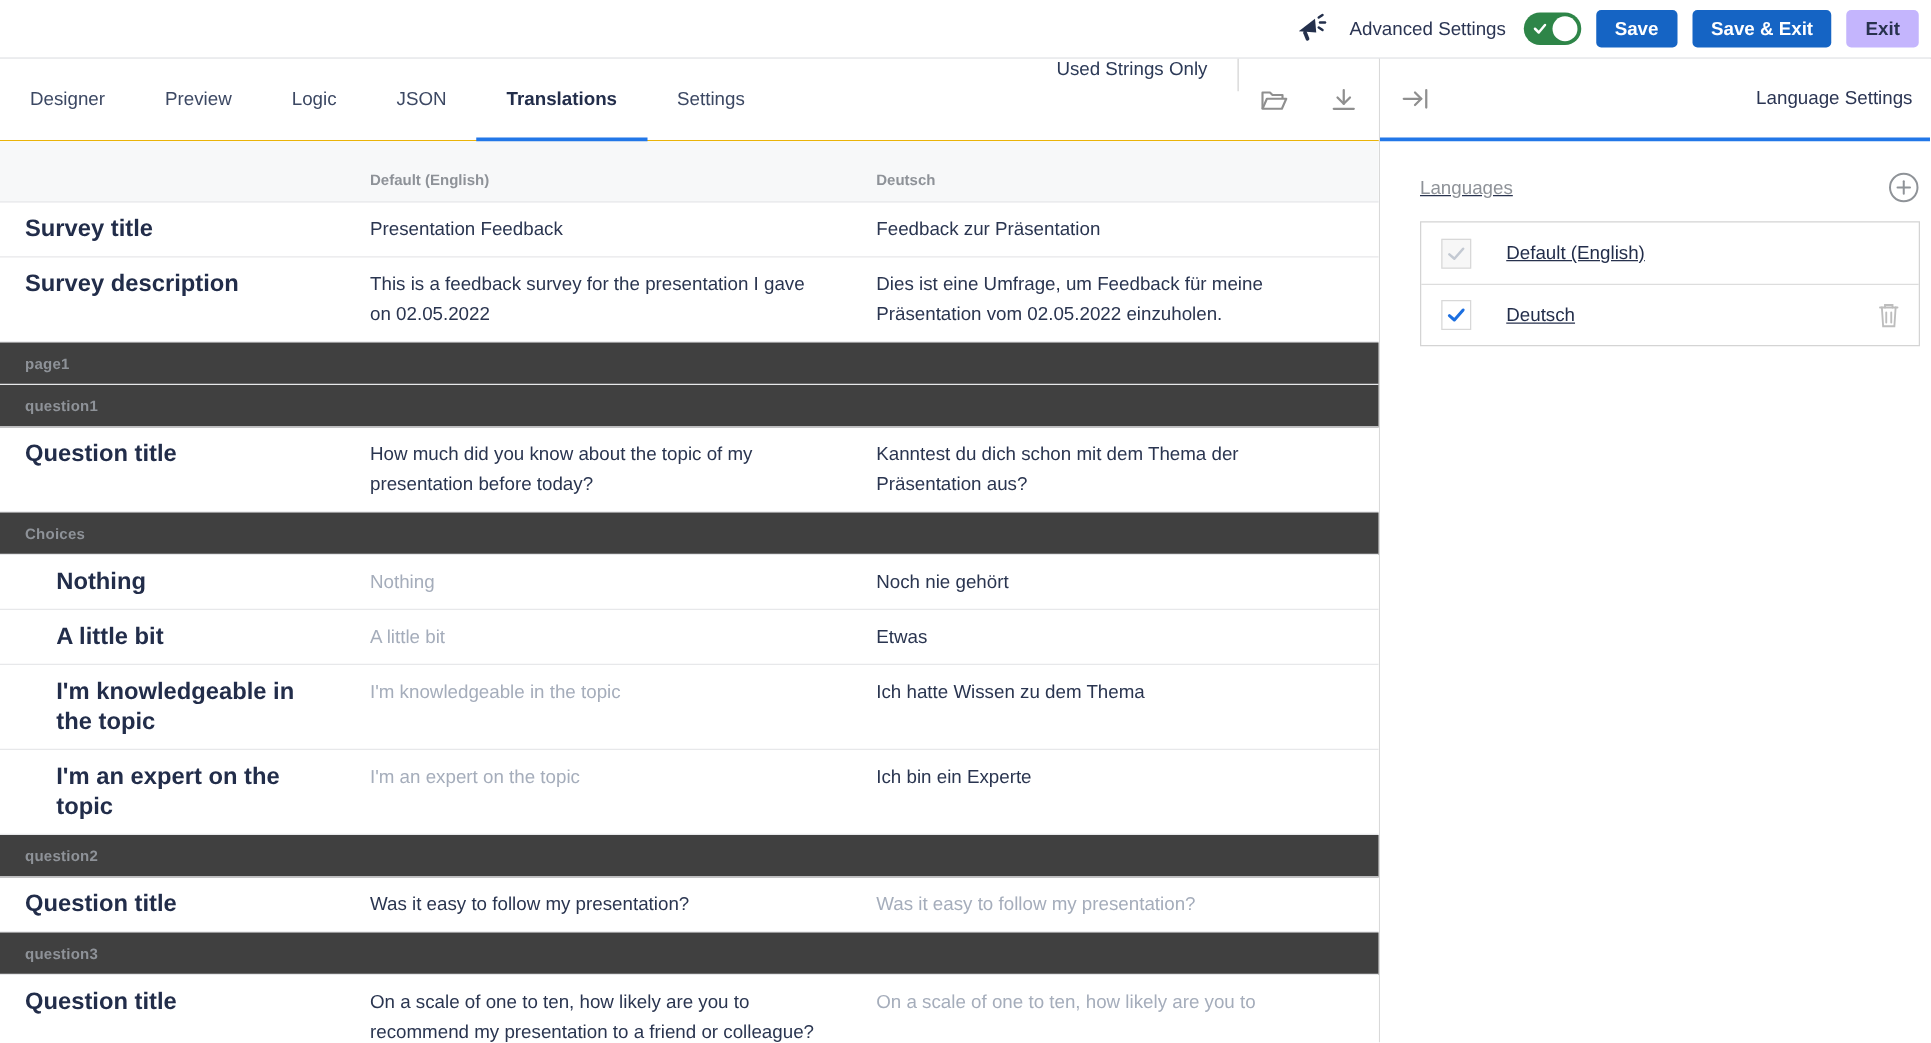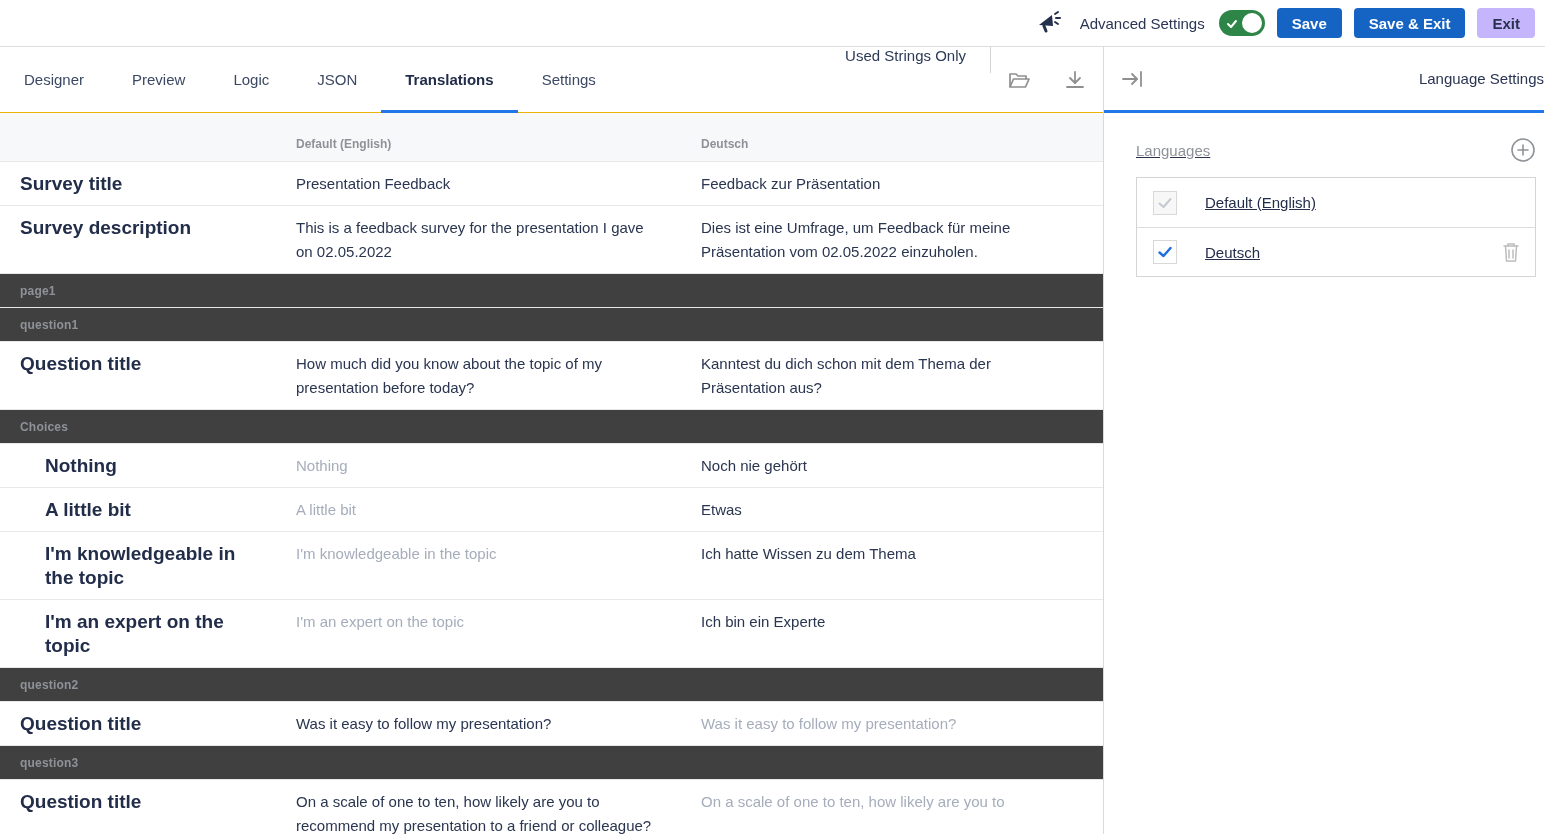--- a/index.html
+++ b/index.html
@@ -56,21 +56,21 @@
   .lcell.indent { padding-left:45px; }
   .vcell { font-size:15px; color:#2A3550; line-height:24px; padding:10px 30px 9px 15px; }
   .vcell.de { padding-right:55px; }
   .vcell.ph { color:#A5ADBB; }
 
   
   .rp-header { height:66px; display:flex; align-items:center; border-bottom:3px solid #2277E8;
     padding:0 0 0 0; }
   .collapse-btn { width:56px; height:100%; display:flex; align-items:center; justify-content:center;
     color:#8F8F8F; cursor:pointer; }
-  .rp-title { margin-left:auto; font-size:15px; color:#2B3553; padding-right:0; }
+  .rp-title { margin-left:auto; font-size:15px; color:#2B3553; padding-right:14px; }
   .rp-body { padding:24px 8px 0 32px;text-decoration:underline; }
   .lang-head { display:flex; align-items:center; justify-content:space-between; margin-bottom:14px; }
   .lang-label { font-size:15px; color:#8E9298; }
   .plus-btn { width:26px; height:26px; color:#8F9398; cursor:pointer; }
   .lang-box { border:1px solid #D4D4D4; background:#fff; }
   .lang-row { display:flex; align-items:center; height:49px; padding:0 14px 0 16px; }
   .lang-row + .lang-row { border-top:1px solid #DDDDDD; }
   .cbox { width:24px; height:24px; border:1px solid #D8D8D8; display:flex; align-items:center;
     justify-content:center; margin-right:28px; flex:0 0 auto; }
   .cbox.disabled { background:#F7F7F7; color:#C3C9D2; }

